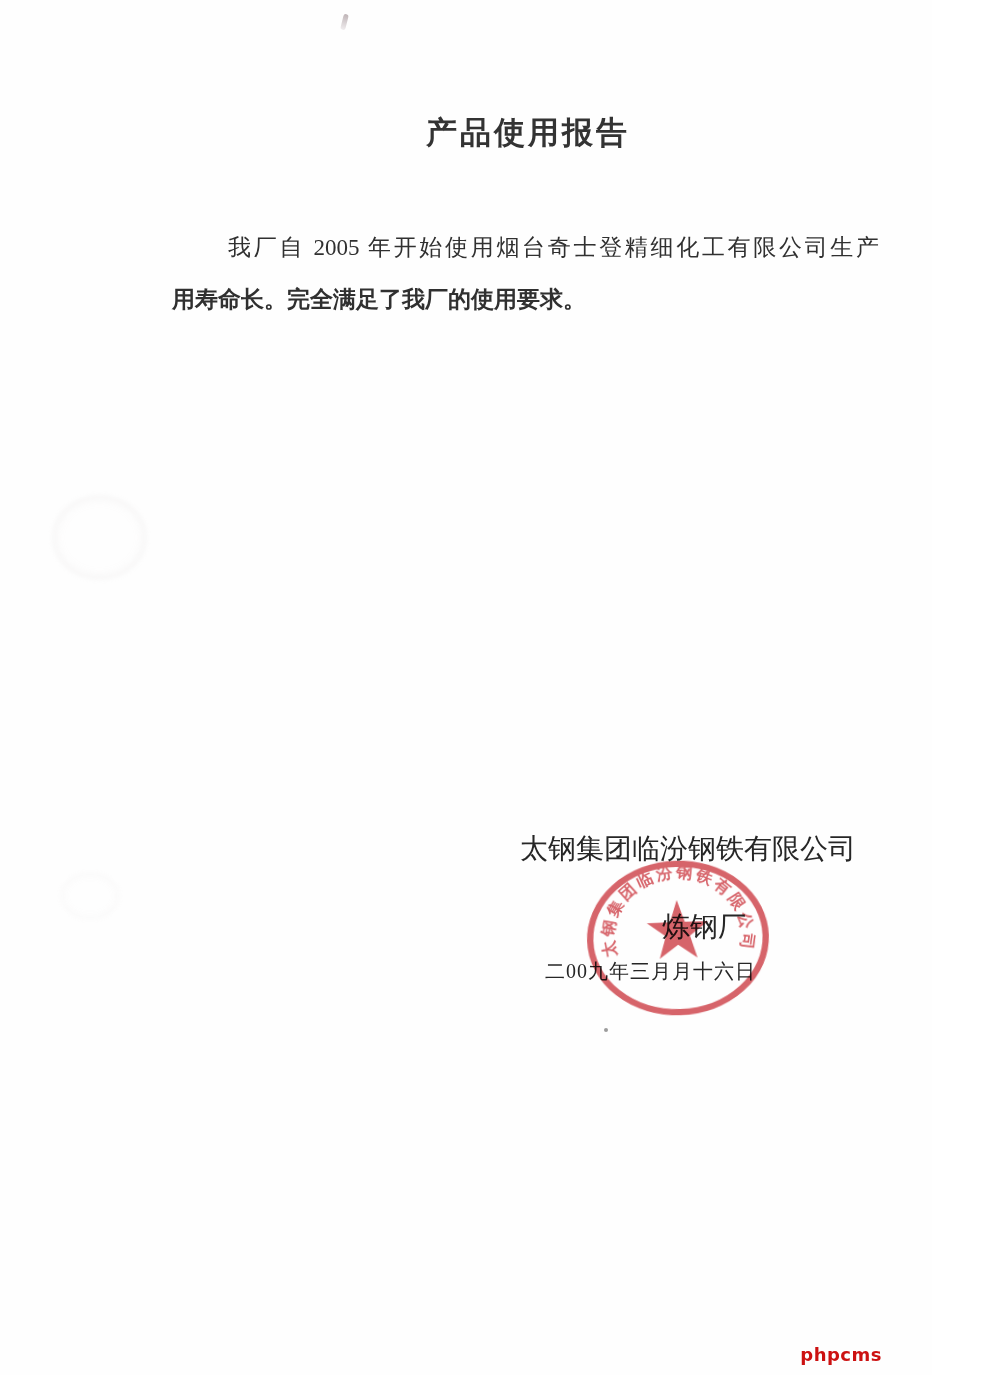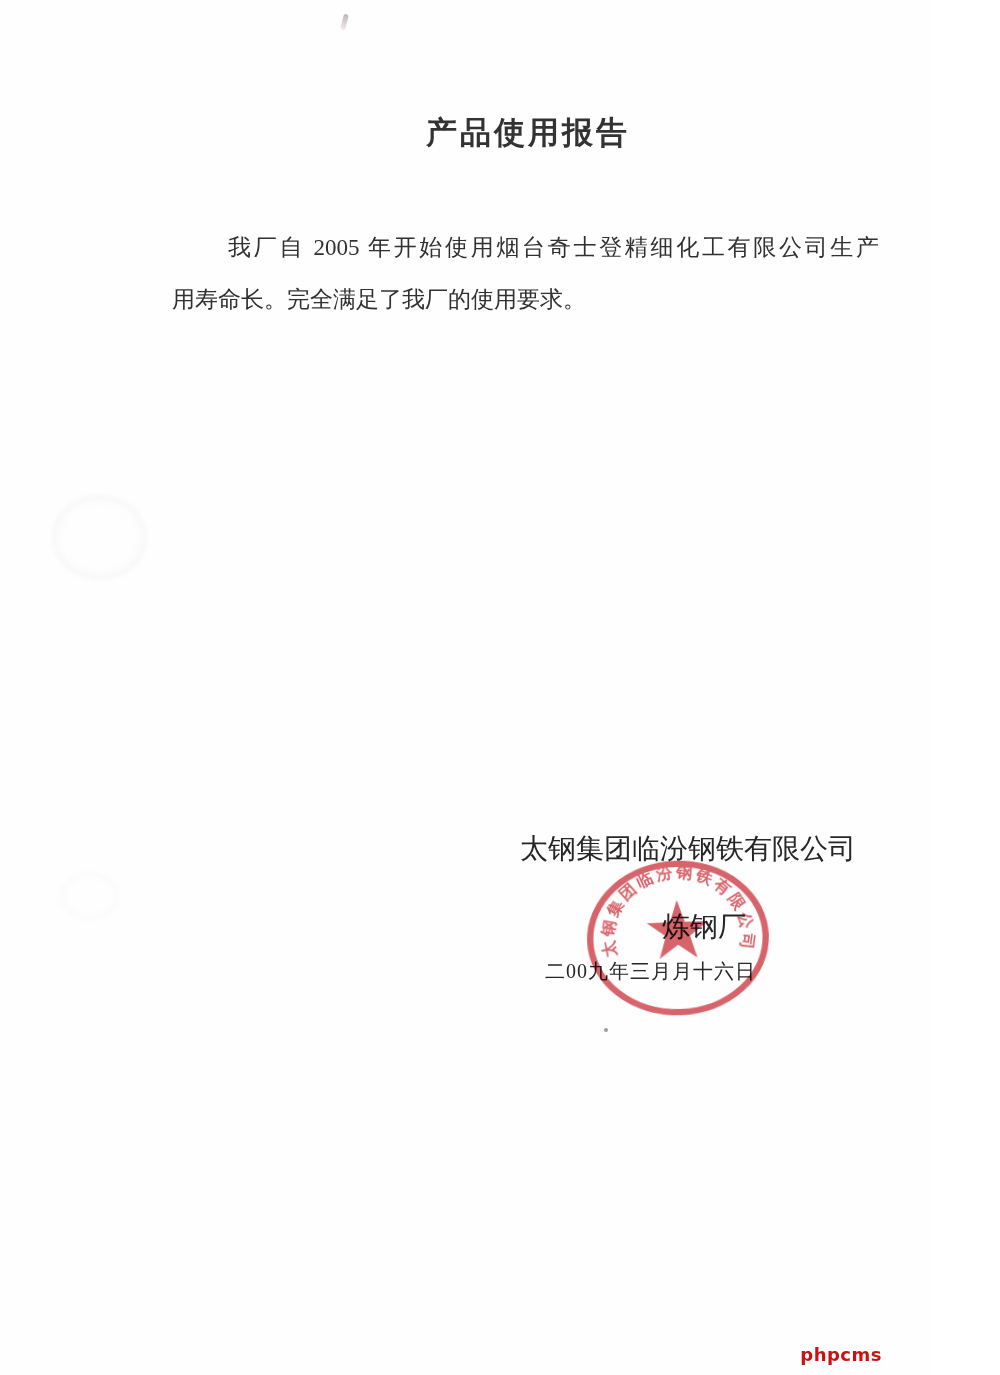--- a/index.html
+++ b/index.html
@@ -40,21 +40,21 @@
     font-size: 23px;
     line-height: 51.6px;
     color: #303030;
   }
   .body-line {
     text-align: justify;
     text-align-last: justify;
     white-space: nowrap;
   }
   .body-line.first { padding-left: 56px; }
-  .body-line.last  { text-align-last: left; white-space: normal; }
+  .body-line.last  { text-align-last: left; white-space: normal; font-weight: bold; }
 
   
   .sig-company {
     position: absolute;
     top: 830px;
     left: 520px;
     font-size: 28px;
     color: #262626;
     z-index: 2;
   }

